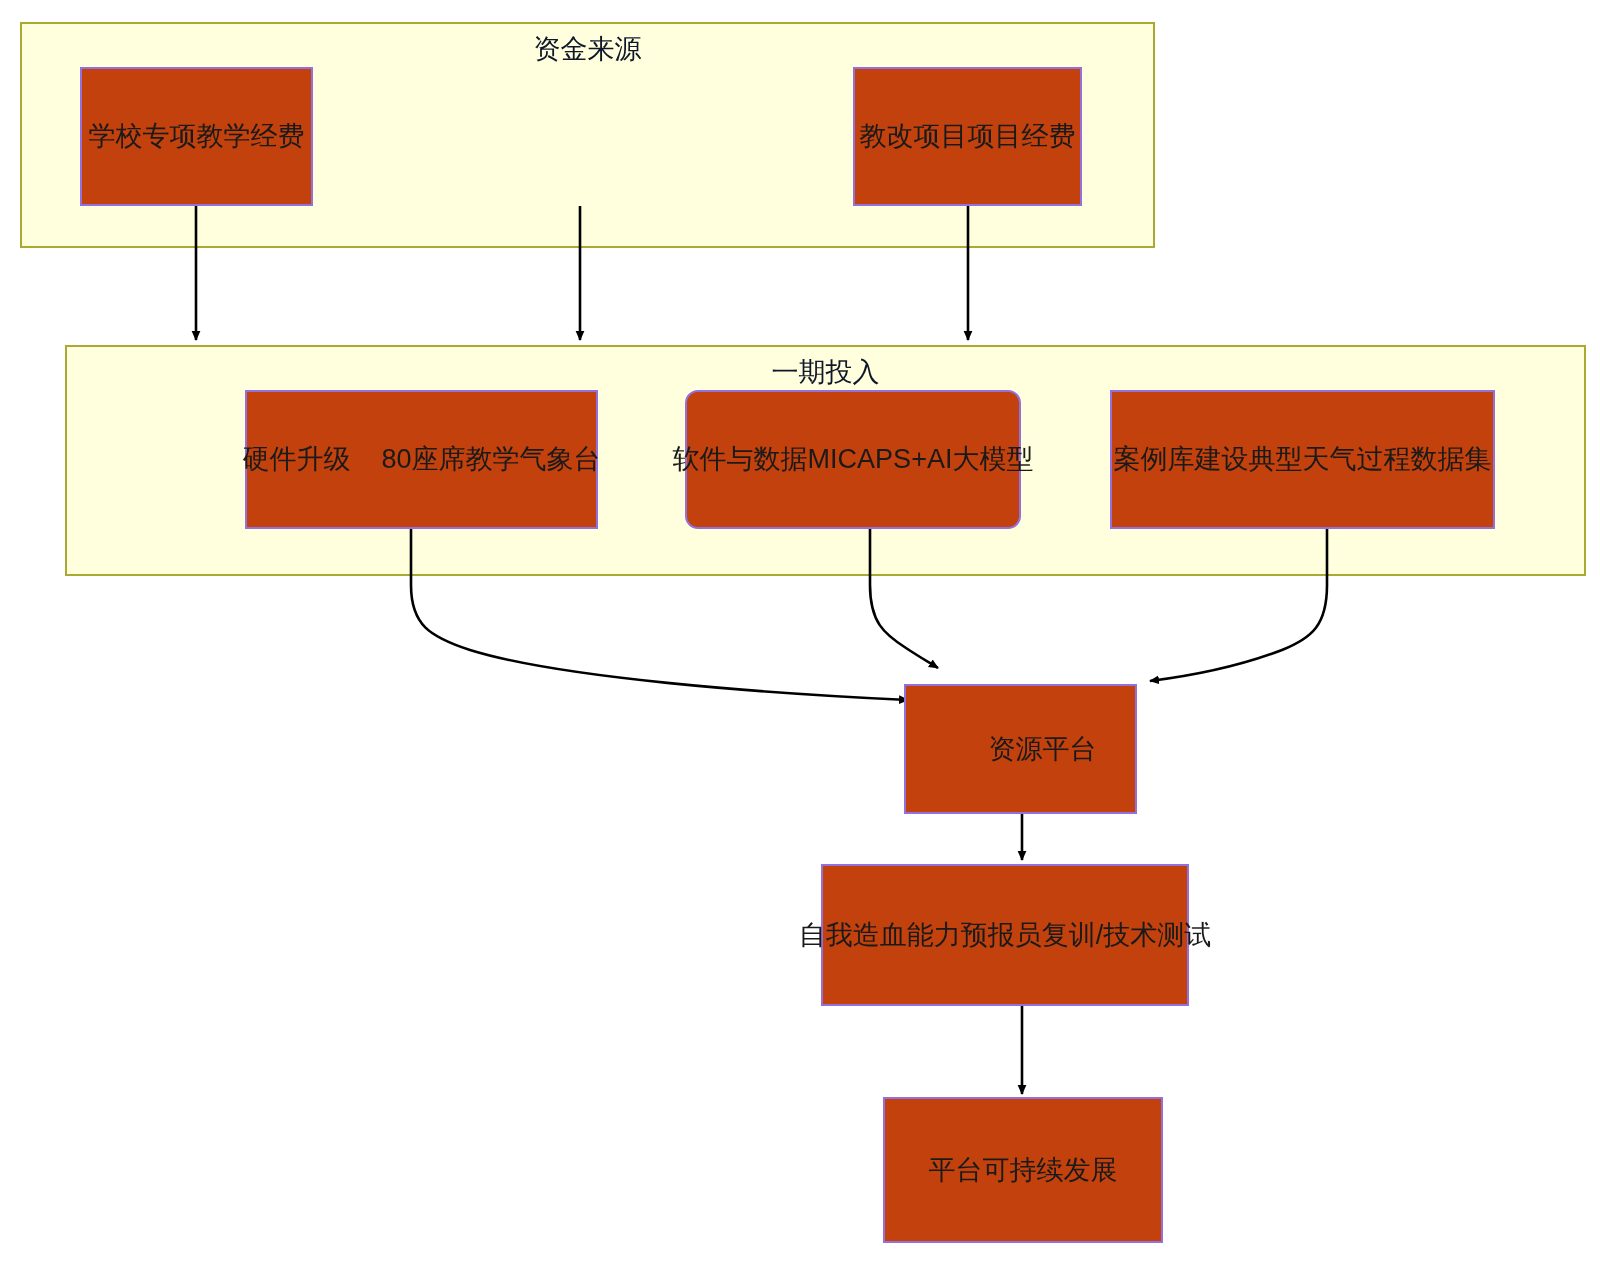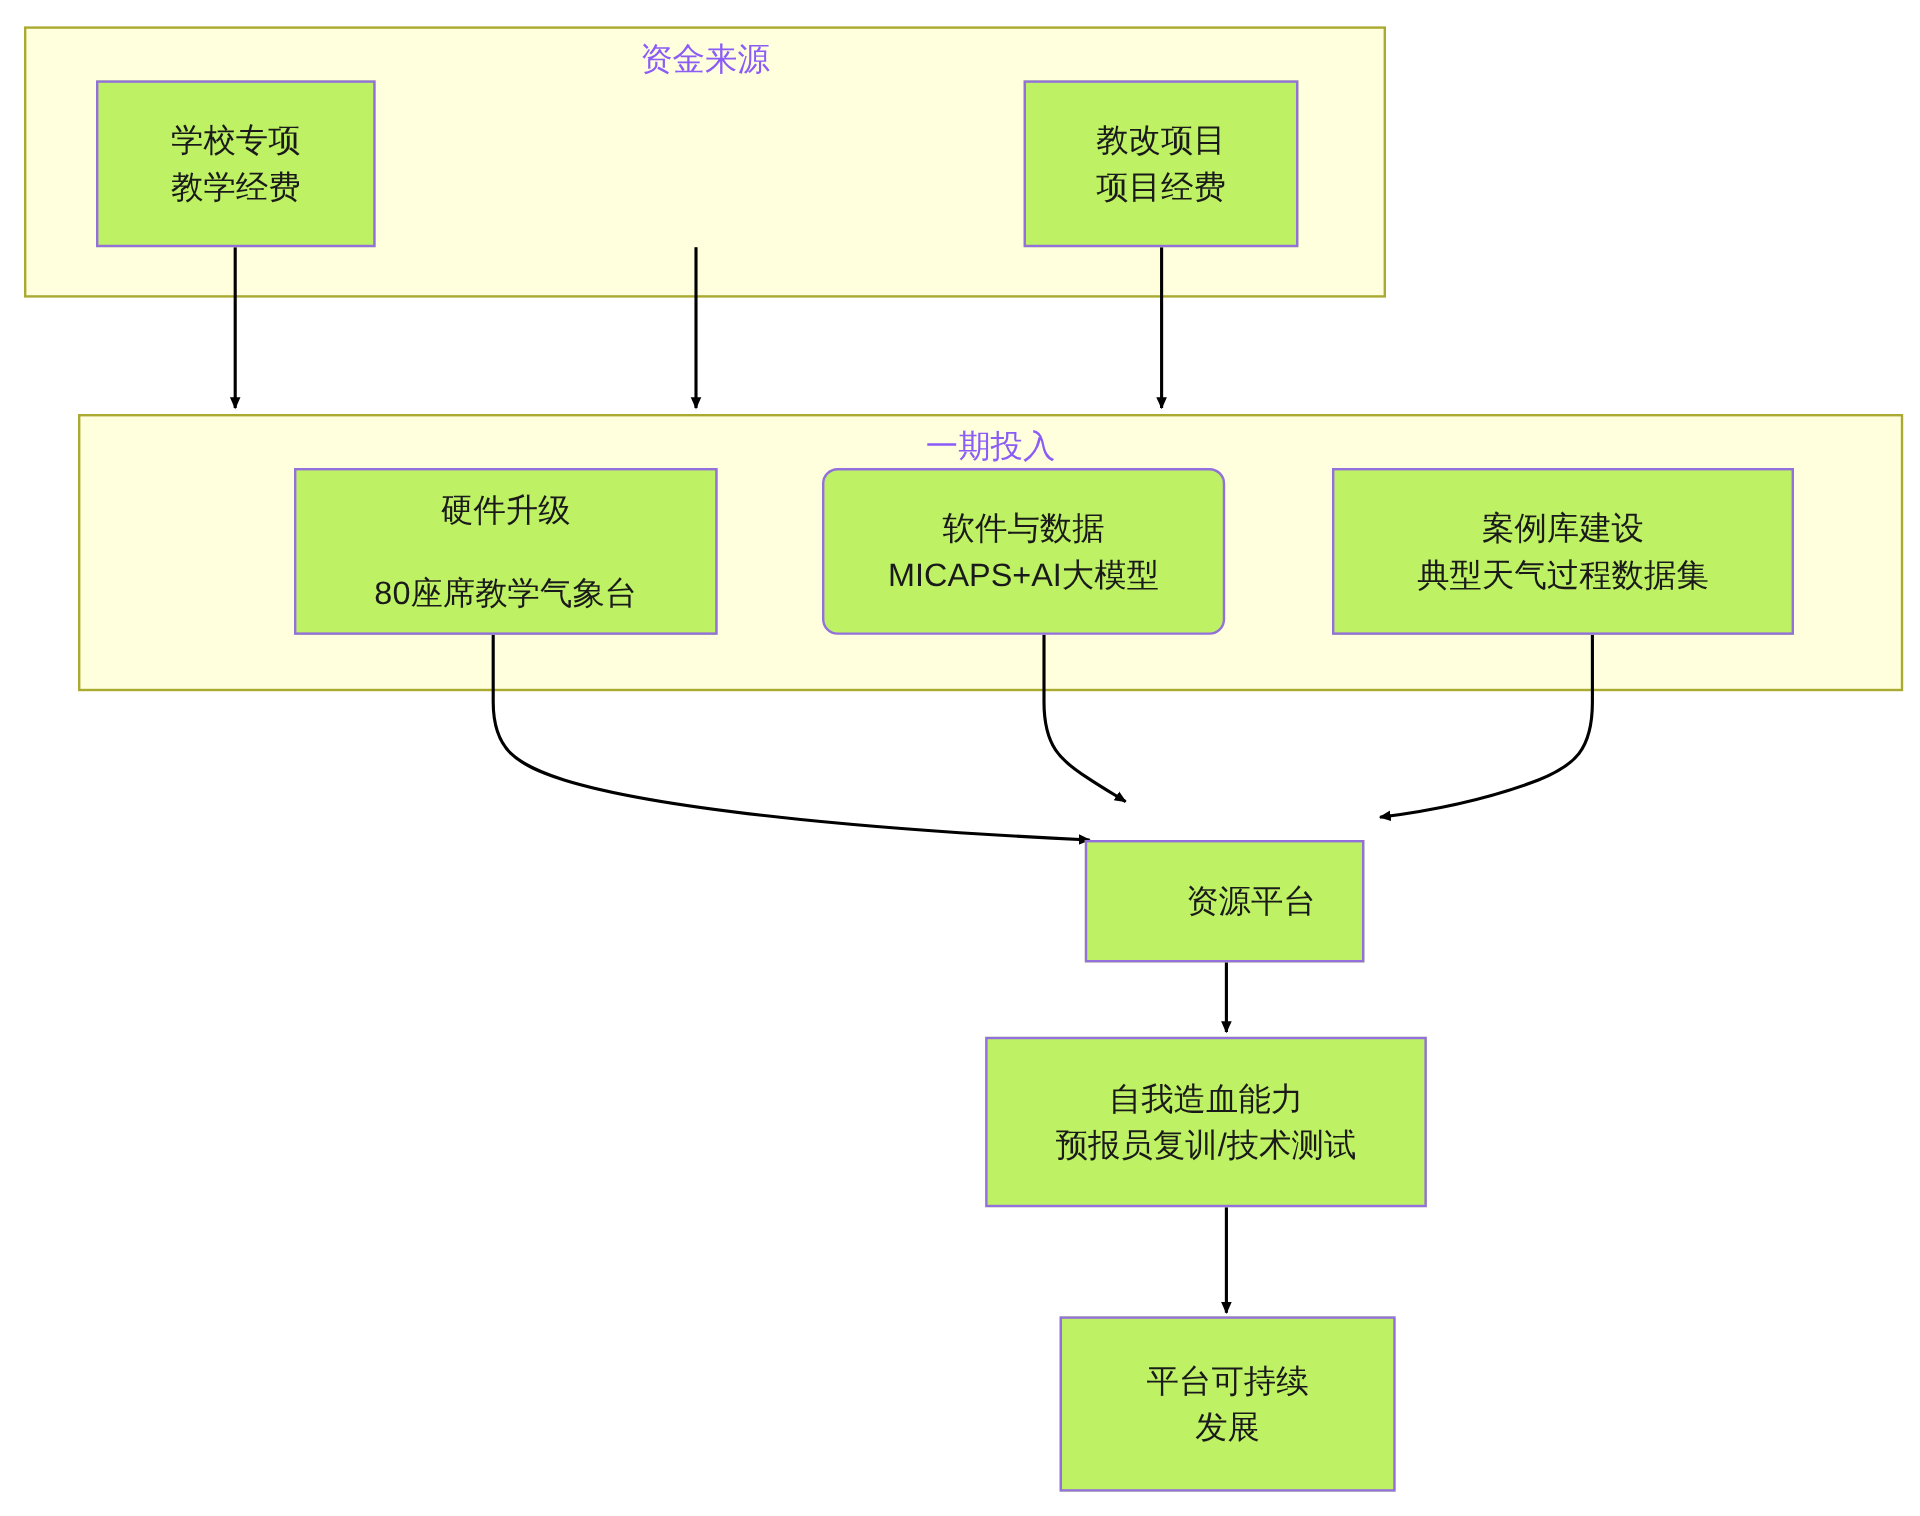--- a/index.html
+++ b/index.html
@@ -31,31 +31,31 @@
     border: 2px solid #aaaa33;
     box-sizing: border-box;
   }
   .cluster-title {
     position: absolute;
     width: 100%;
     text-align: center;
     top: 9px;
     left: 0;
     font-size: 27px;
-    color: #8b5cf6;
+    color: #0f172a;
     line-height: 1.2;
     white-space: nowrap;
   }
   .node {
     position: absolute;
-    background: #bef264;
+    background: #c2410c;
     border: 2px solid #9370db;
     box-sizing: border-box;
     display: flex;
-    flex-direction: column;
+    flex-direction: row;
     align-items: center;
     justify-content: center;
     color: #1a1a1a;
     font-size: 27px;
     line-height: 1.42;
     text-align: center;
   }
   .node .ln { display: block; white-space: nowrap; }
 </style>
 </head>
@@ -116,21 +116,21 @@
   <div class="node" style="left:685px; top:390px; width:336px; height:139px;border-radius:13px;">
     <span class="ln">软件与数据</span>
     <span class="ln">MICAPS+AI大模型</span>
   </div>
 
   <div class="node" style="left:1110px; top:390px; width:385px; height:139px;">
     <span class="ln">案例库建设</span>
     <span class="ln">典型天气过程数据集</span>
   </div>
 
-  <div class="node" style="left:904px; top:700px; width:233px; height:102px;padding-left:44px;">
+  <div class="node" style="left:904px; top:684px; width:233px; height:130px;padding-left:44px;">
     <span class="ln">资源平台</span>
   </div>
 
   <div class="node" style="left:821px; top:864px; width:368px; height:142px;">
     <span class="ln">自我造血能力</span>
     <span class="ln">预报员复训/技术测试</span>
   </div>
 
   <div class="node" style="left:883px; top:1097px; width:280px; height:146px;">
     <span class="ln">平台可持续</span>

